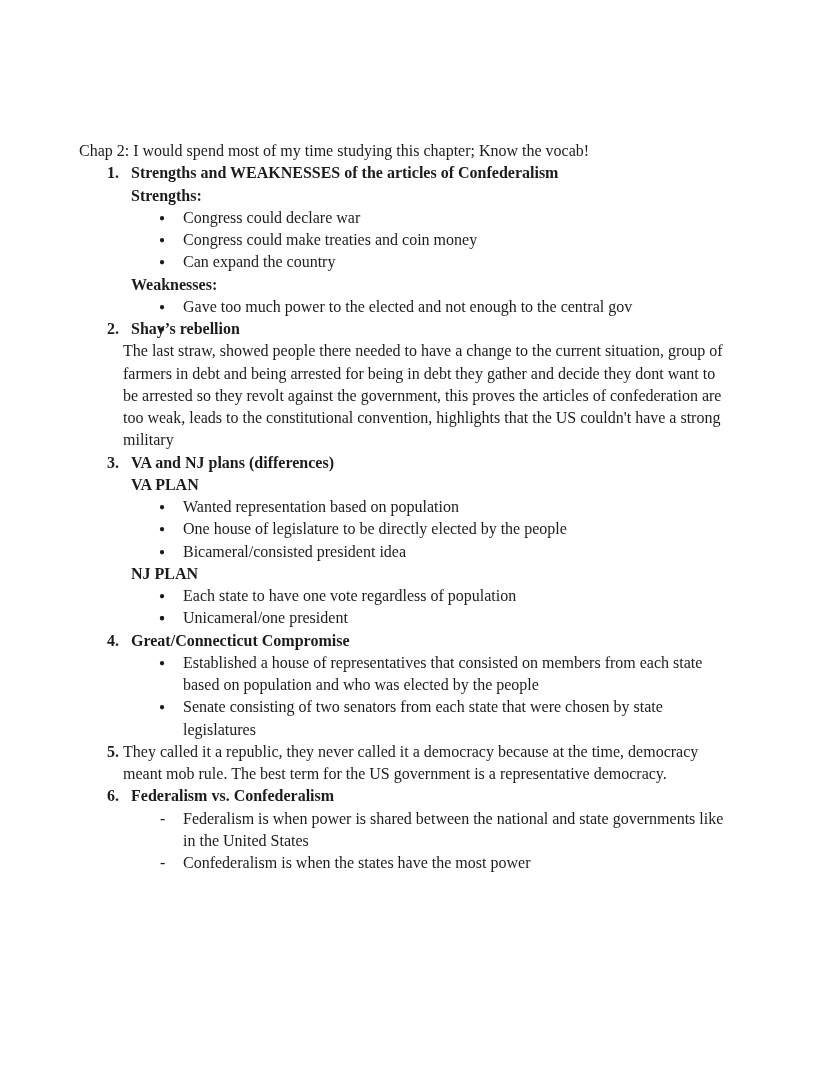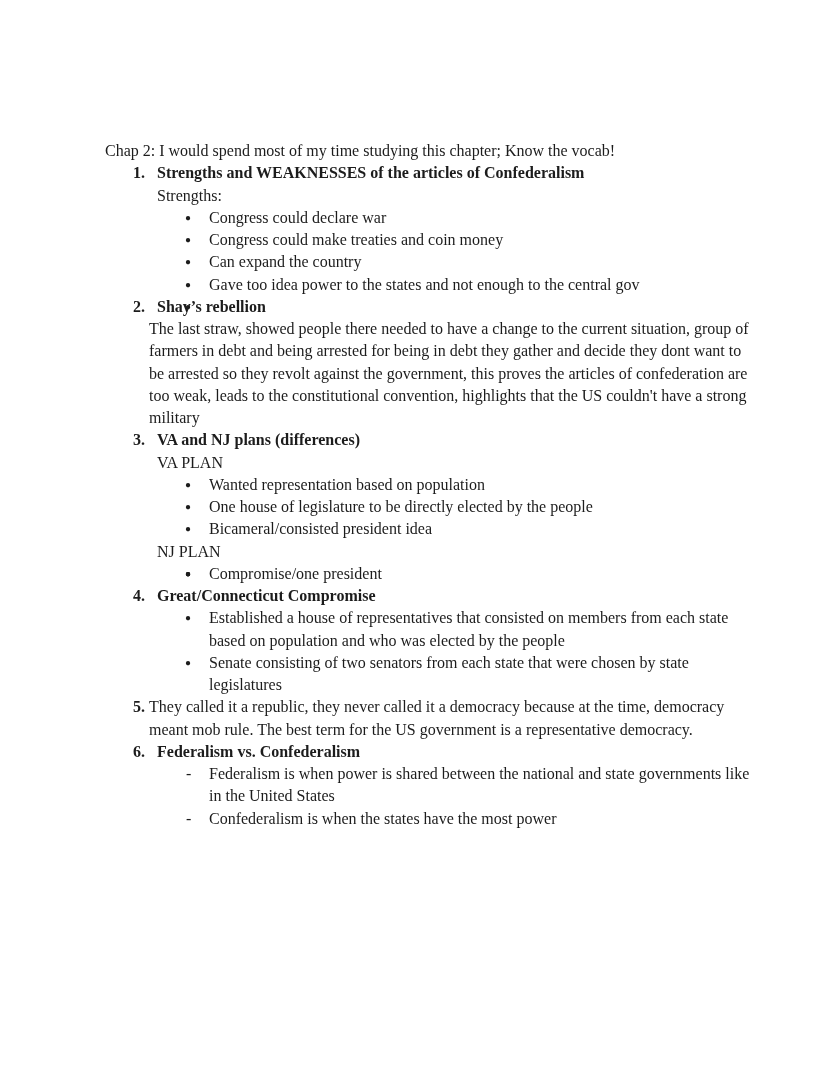--- a/index.html
+++ b/index.html
@@ -10,37 +10,37 @@
     height: 1071px;
     background: #ffffff;
     font-family: "Liberation Serif", serif;
     font-size: 16px;
     line-height: 22.25px;
     color: #1c1c1c;
     overflow: hidden;
   }
   .content {
     position: absolute;
-    left: 105px;
+    left: 79px;
     top: 140px;
     width: 654px;
   }
   .intro { font-weight: 400; }
   .head {
     position: relative;
     padding-left: 52px;
     font-weight: 700;
   }
   .num {
     position: absolute;
     left: 28px;
     top: 0;
     font-weight: 700;
   }
-  .label { margin-left: 52px; }
+  .label { margin-left: 52px; font-weight: bold; }
   .para  { margin-left: 44px; }
   .bullet, .dashline {
     position: relative;
     padding-left: 104px;
   }
   .bullet .mark {
     position: absolute;
     left: 80px;
     top: 0;
     font-size: 10px;
@@ -74,23 +74,24 @@
         <span class="t">Congress could declare war</span>
       </div>
       <div class="bullet">
         <span class="mark">●</span>
         <span class="t">Congress could make treaties and coin money</span>
       </div>
       <div class="bullet">
         <span class="mark">●</span>
         <span class="t">Can expand the country</span>
       </div>
+      <p class="label">Weaknesses:</p>
       <div class="bullet">
         <span class="mark">●</span>
-        <span class="t">Gave too idea power to the states and not enough to the central gov</span>
+        <span class="t">Gave too much power to the elected and not enough to the central gov</span>
       </div>
       <div class="bullet">
         <span class="mark">●</span>
       </div>
     </div>
 
     <div>
       <div class="head">
         <span class="num">2.</span>
         <span class="title">Shay’s rebellion</span>
@@ -112,27 +113,28 @@
         <span class="mark">●</span>
         <span class="t">One house of legislature to be directly elected by the people</span>
       </div>
       <div class="bullet">
         <span class="mark">●</span>
         <span class="t">Bicameral/consisted president idea</span>
       </div>
       <p class="label">NJ PLAN</p>
       <div class="bullet">
         <span class="mark">●</span>
+        <span class="t">Each state to have one vote regardless of population</span>
       </div>
       <div class="bullet">
         <span class="mark">●</span>
       </div>
       <div class="bullet">
         <span class="mark">●</span>
-        <span class="t">Compromise/one president</span>
+        <span class="t">Unicameral/one president</span>
       </div>
     </div>
 
     <div>
       <div class="head">
         <span class="num">4.</span>
         <span class="title">Great/Connecticut Compromise</span>
       </div>
       <div class="bullet">
         <span class="mark">●</span>

